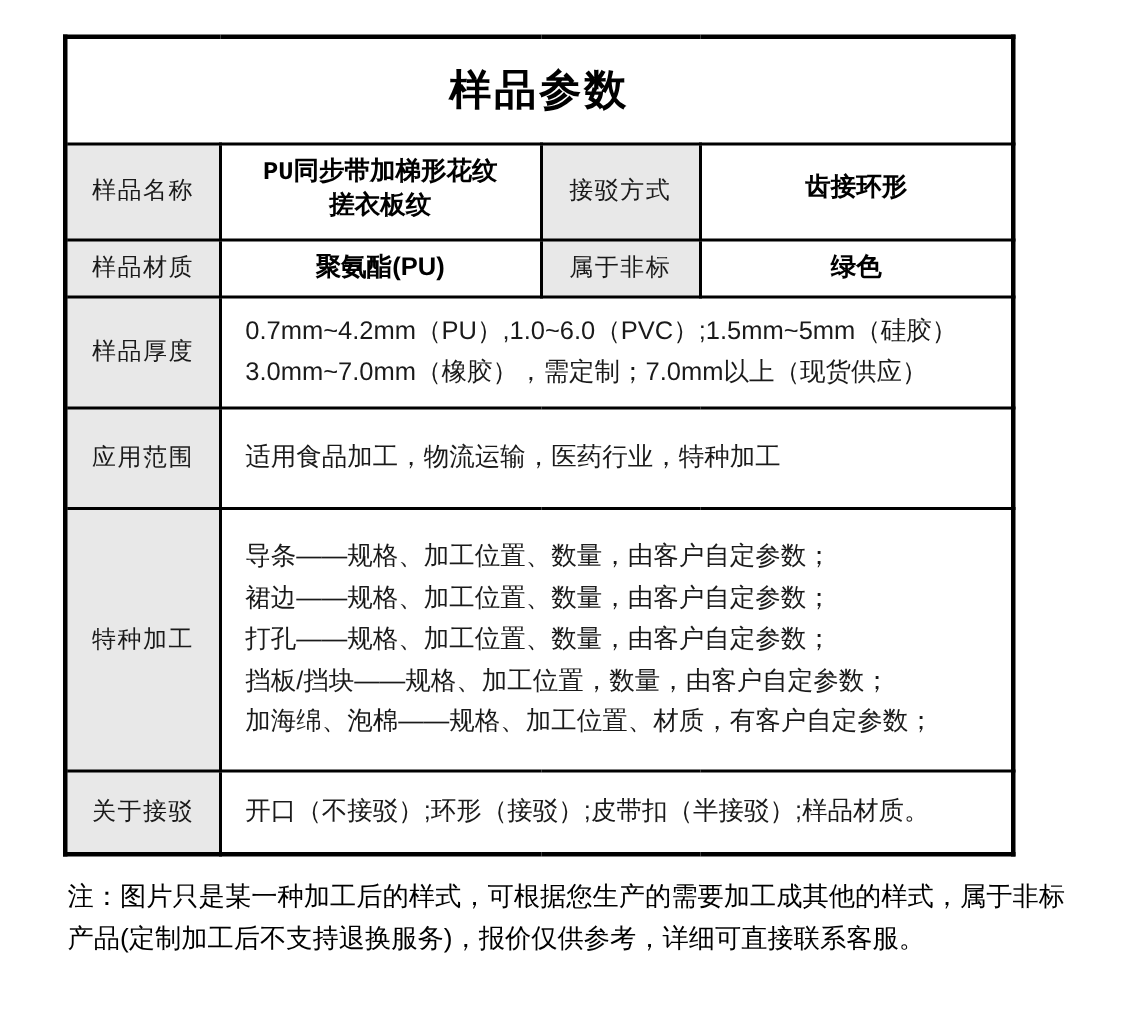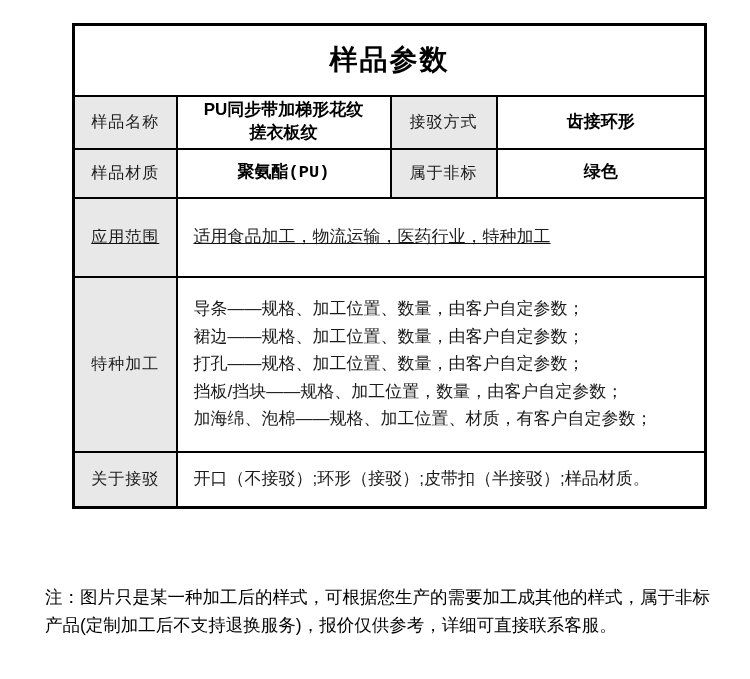--- a/index.html
+++ b/index.html
@@ -9,21 +9,21 @@
   }
   body {
     width: 750px;
     height: 679px;
     position: relative;
     overflow: hidden;
     color: #111111;
   }
   .spec-table {
     position: absolute;
-    left: 72px;
+    left: 42px;
     top: 23px;
     width: 632px;
     border-collapse: collapse;
     table-layout: fixed;
     border-radius: 19px;
   }
   .spec-table, .spec-table td {
     border: 2px solid #000000;
   }
   .spec-table { border-width: 3px; }
@@ -56,24 +56,24 @@
   td.val-left {
     text-align: left;
     vertical-align: middle;
     font-size: 17px;
     padding: 9px 10px 9px 16px;
     line-height: 1.55;
     white-space: pre-line;
     color: #1a1a1a;
   }
   td.val-left.special { line-height: 1.62; }
-  .row-name  { height: 53px; }
-  .row-mat   { height: 49px; font-family: Liberation Mono, monospace; }
+  .row-name  { height: 64px; font-family: Liberation Mono, monospace; }
+  .row-mat   { height: 38px; }
   .row-thick { height: 74px; }
-  .row-app   { height: 79px; text-decoration: underline; }
+  .row-app   { height: 67px; }
   .row-spec  { height: 175px; }
   .row-joint { height: 56px; margin-top: 36px; }
   .footnote {
     position: absolute;
     left: 45px;
     top: 584px;
     width: 668px;
     font-size: 17.5px;
     line-height: 1.58;
     white-space: pre-line;
@@ -100,20 +100,25 @@
 搓衣板纹</td>
       <td class="lbl">接驳方式</td>
       <td class="val-bold">齿接环形</td>
     </tr>
     <tr class="row-mat">
       <td class="lbl">样品材质</td>
       <td class="val-bold">聚氨酯(PU)</td>
       <td class="lbl">属于非标</td>
       <td class="val-bold">绿色</td>
     </tr>
+    <tr class="row-thick">
+      <td class="lbl">样品厚度</td>
+      <td class="val-left" colspan="3">0.7mm~4.2mm（PU）,1.0~6.0（PVC）;1.5mm~5mm（硅胶）
+3.0mm~7.0mm（橡胶），需定制；7.0mm以上（现货供应）</td>
+    </tr>
     <tr class="row-app">
       <td class="lbl">应用范围</td>
       <td class="val-left" colspan="3">适用食品加工，物流运输，医药行业，特种加工</td>
     </tr>
     <tr class="row-spec">
       <td class="lbl">特种加工</td>
       <td class="val-left special" colspan="3">导条——规格、加工位置、数量，由客户自定参数；
 裙边——规格、加工位置、数量，由客户自定参数；
 打孔——规格、加工位置、数量，由客户自定参数；
 挡板/挡块——规格、加工位置，数量，由客户自定参数；

